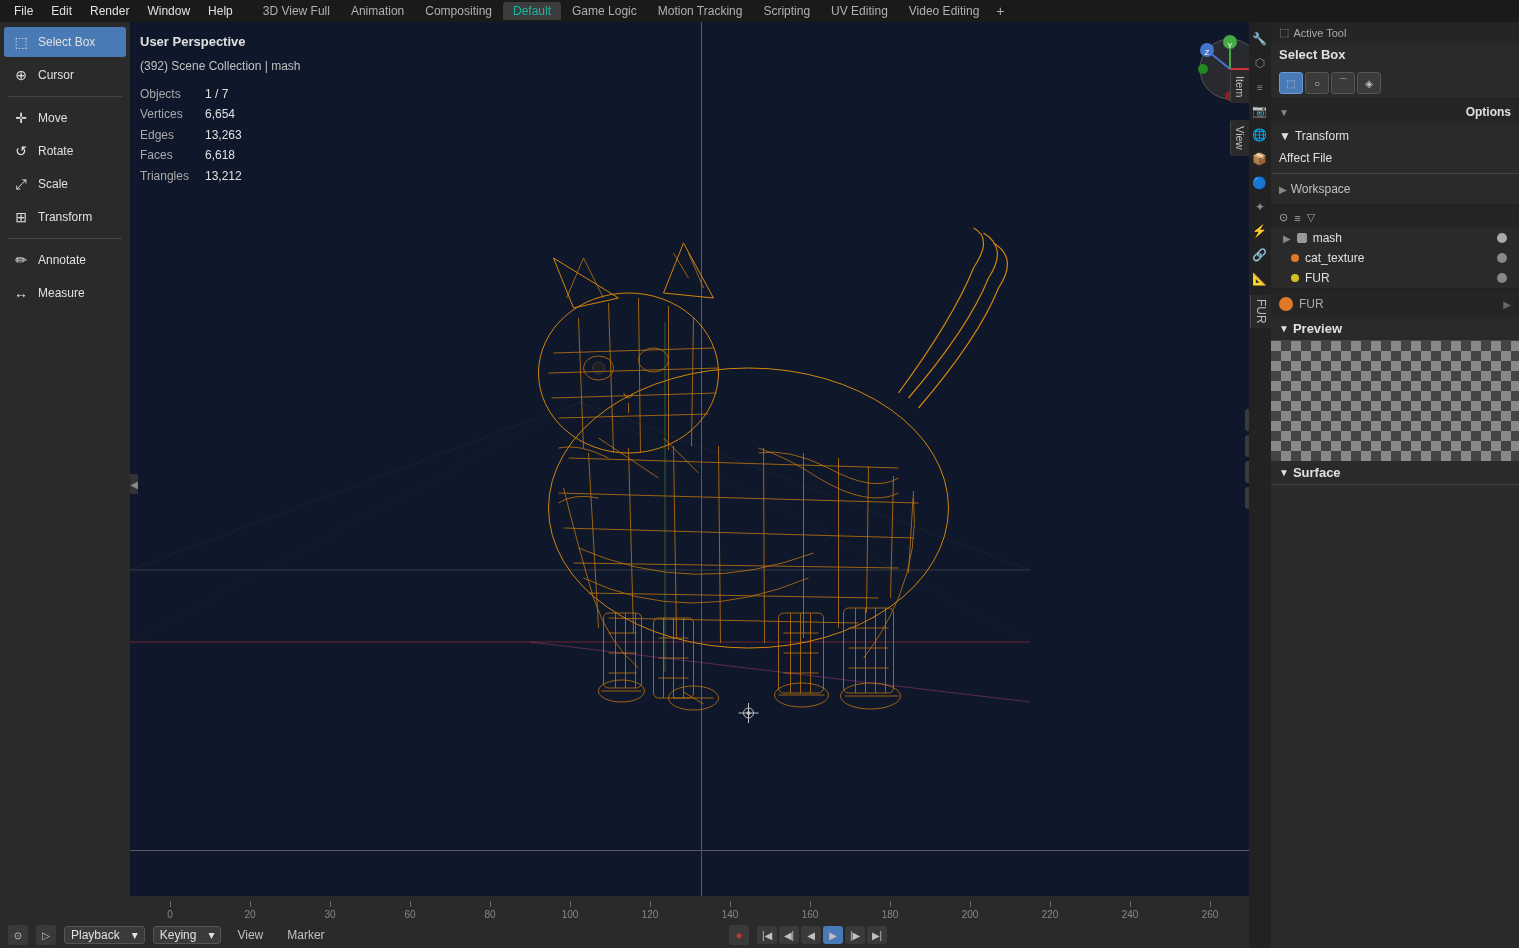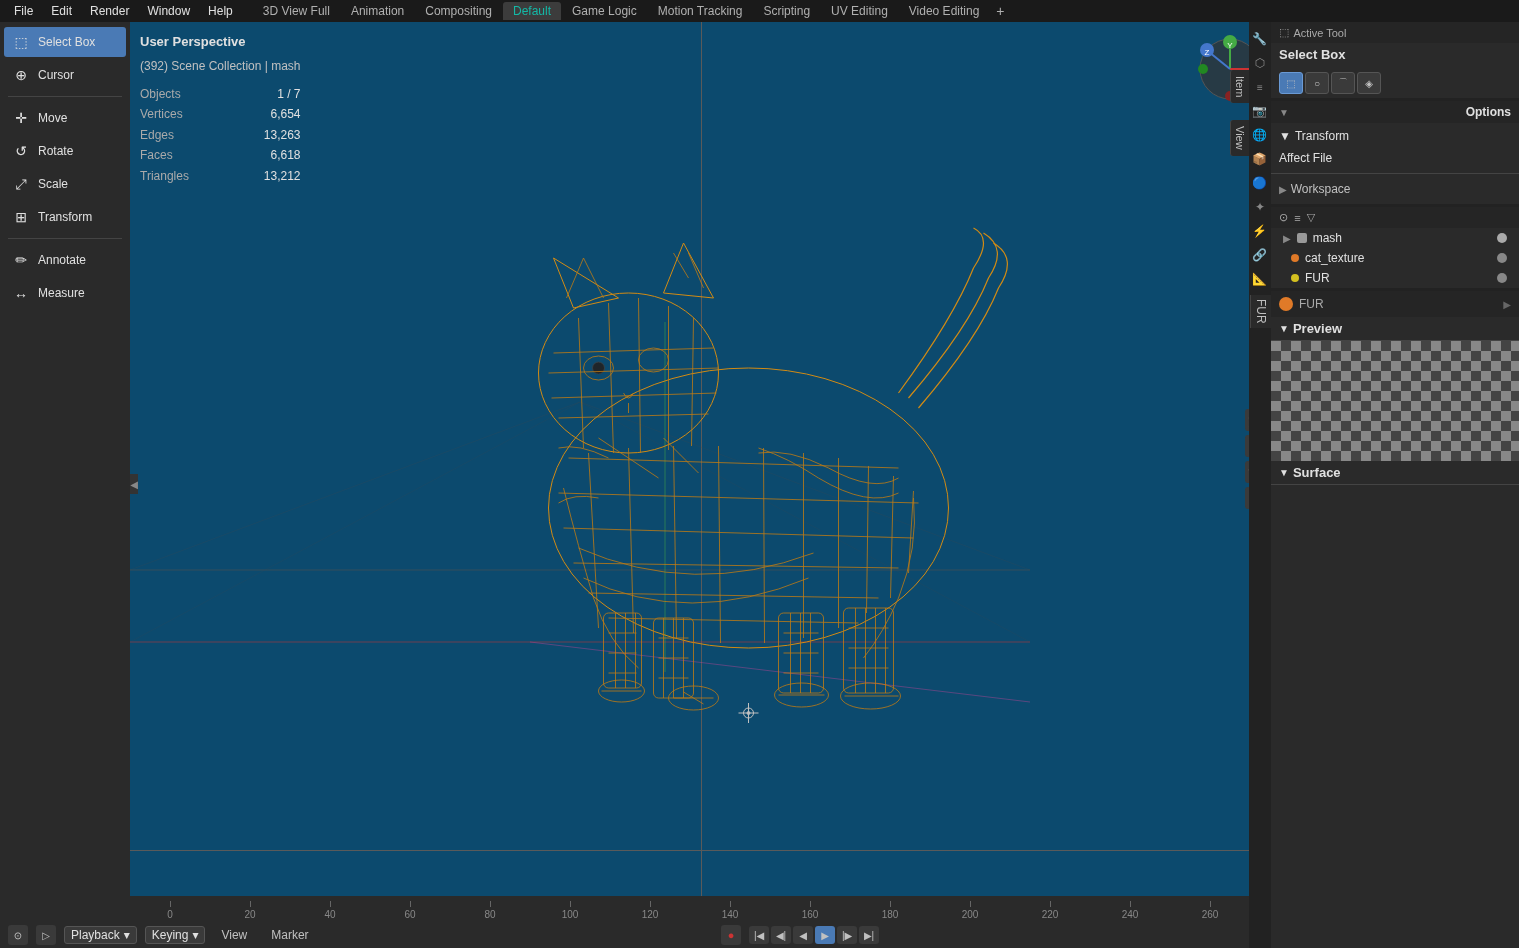--- a/index.html
+++ b/index.html
@@ -99,21 +99,21 @@
       margin: 4px 8px;
     }
 
     
     #viewport {
       position: absolute;
       top: 22px;
       left: 130px;
       right: 248px;
       bottom: 52px;
-      background: #0c4a6e;
+      background: #0f172a;
       overflow: hidden;
     }
     .viewport-info {
       position: absolute;
       top: 10px;
       left: 10px;
       color: #e0e0e0;
       font-size: 12px;
       line-height: 1.6;
     }
@@ -124,21 +124,21 @@
     }
     .viewport-collection {
       font-size: 12px;
       color: #c0c0c0;
       margin-bottom: 8px;
     }
     .stats-table {
       font-size: 12px;
       line-height: 1.7;
     }
-    .stat-row { display: flex; gap: 20px; justify-content: space-between; }
+    .stat-row { display: flex; gap: 0; }
     .stat-label { color: #aaa; width: 65px; }
     .stat-value { color: #e0e0e0; }
 
     
     .nav-gizmo {
       position: absolute;
       top: 12px;
       right: 16px;
       width: 60px;
       height: 60px;
@@ -213,21 +213,21 @@
     }
     .vb-select {
       background: #3a3a3a;
       border: 1px solid #555;
       color: #e0e0e0;
       padding: 1px 6px;
       border-radius: 3px;
       cursor: pointer;
       display: flex;
       align-items: center;
-      gap: 4px;
+      gap: 12px;
       font-size: 12px;
     }
     .vb-separator {
       width: 1px;
       height: 16px;
       background: #555;
     }
     .vb-btn {
       padding: 2px 8px;
       color: #c0c0c0;
@@ -880,21 +880,21 @@
     <div class="timeline-mark">
         <div class="timeline-tick"></div>
         <span>0</span>
       </div>
     <div class="timeline-mark">
         <div class="timeline-tick"></div>
         <span>20</span>
       </div>
     <div class="timeline-mark">
         <div class="timeline-tick"></div>
-        <span>40</span>
+        <span>30</span>
       </div>
     <div class="timeline-mark">
         <div class="timeline-tick"></div>
         <span>60</span>
       </div>
     <div class="timeline-mark">
         <div class="timeline-tick"></div>
         <span>80</span>
       </div>
     <div class="timeline-mark">

